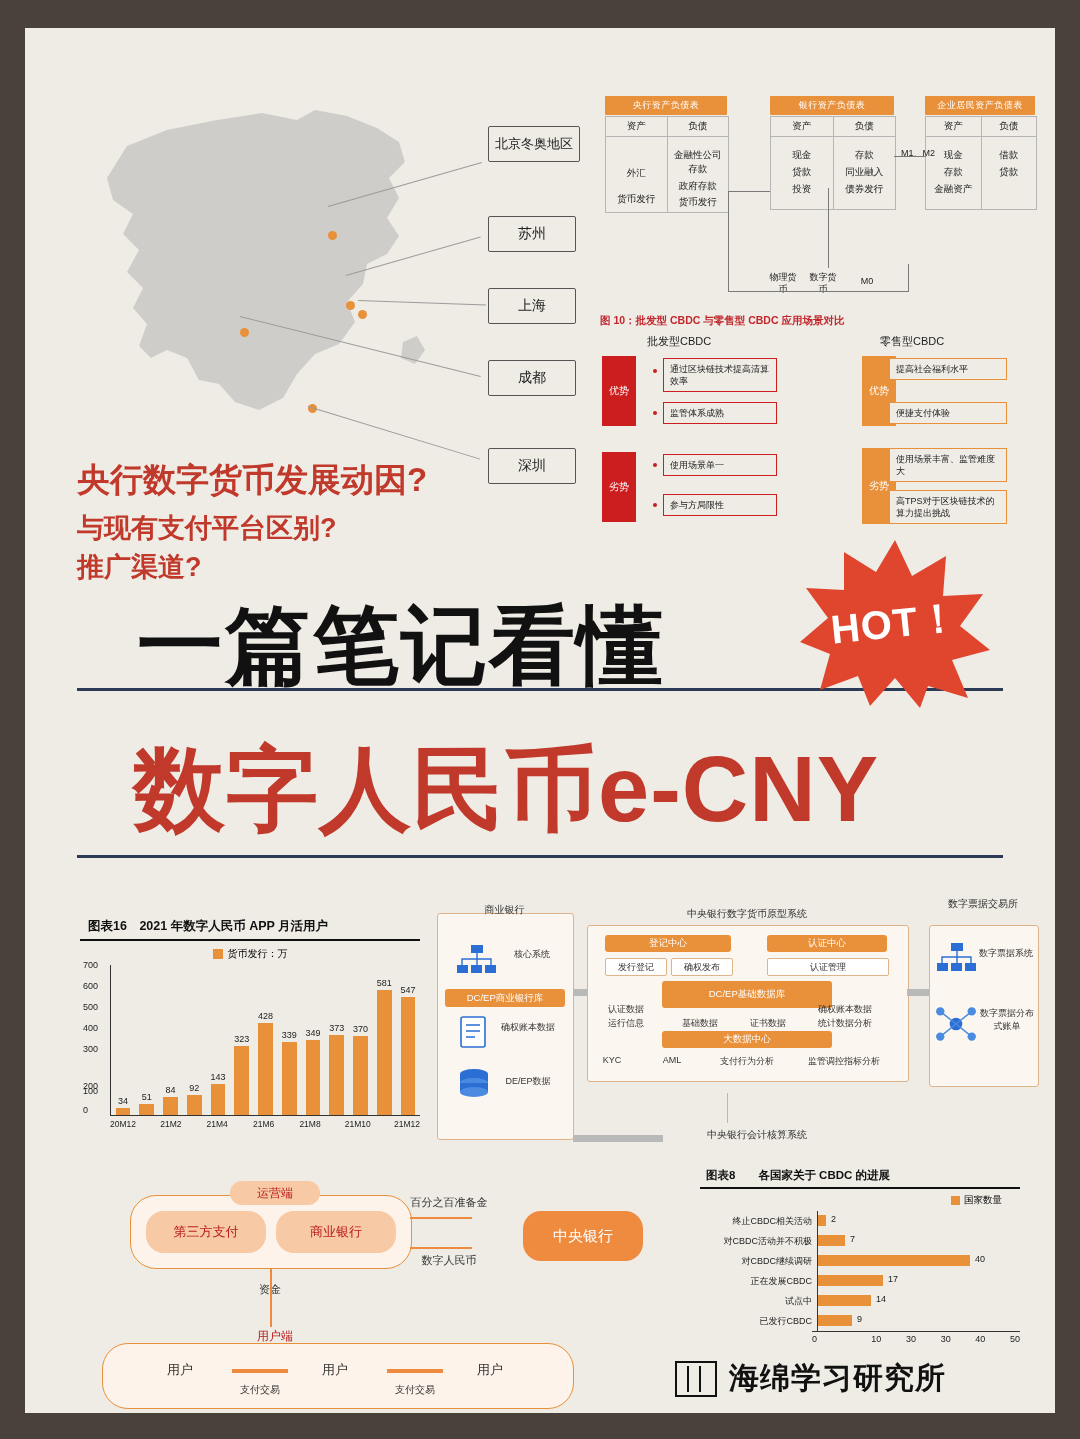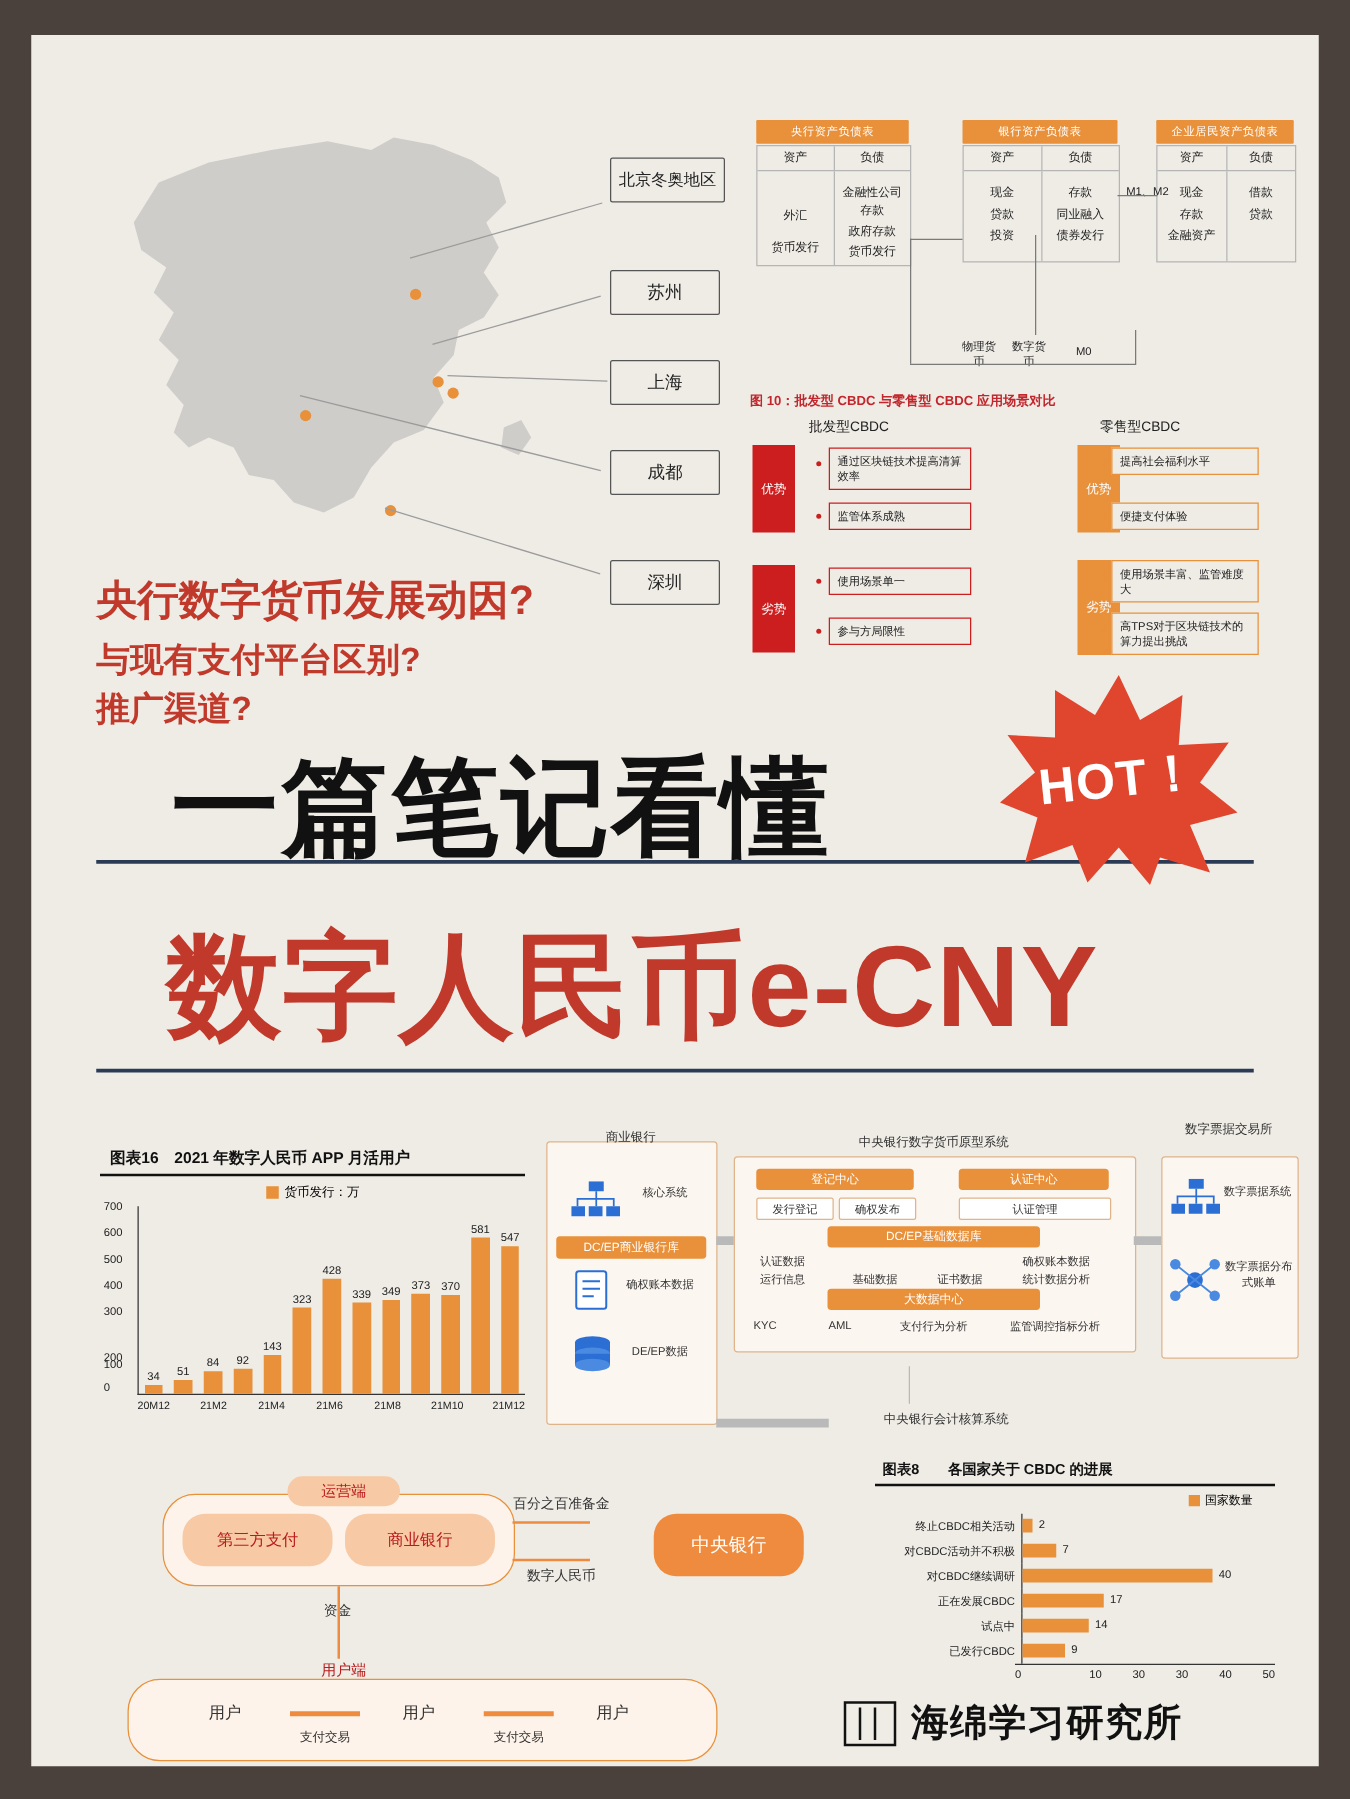--- a/index.html
+++ b/index.html
@@ -422,21 +422,21 @@
     </svg>
     <div class="ptxt" style="left:62px;top:172px;width:58px;">DE/EP数据</div>
 
     <div class="pbox" style="left:150px;top:22px;width:320px;height:155px;"></div>
     <div class="plabel" style="left:150px;top:4px;width:320px;">中央银行数字货币原型系统</div>
     <div class="ochip" style="left:168px;top:32px;width:126px;height:17px;">登记中心</div>
     <div class="wchip" style="left:168px;top:55px;width:60px;height:16px;">发行登记</div>
     <div class="wchip" style="left:234px;top:55px;width:60px;height:16px;">确权发布</div>
     <div class="ochip" style="left:330px;top:32px;width:120px;height:17px;">认证中心</div>
     <div class="wchip" style="left:330px;top:55px;width:120px;height:16px;">认证管理</div>
-    <div class="ochip" style="left:225px;top:78px;width:170px;height:17px;">DC/EP基础数据库</div>
+    <div class="ochip" style="left:225px;top:78px;width:170px;height:27px;">DC/EP基础数据库</div>
     <div class="ptxt" style="left:158px;top:100px;width:62px;">认证数据</div>
     <div class="ptxt" style="left:158px;top:114px;width:62px;">运行信息</div>
     <div class="ptxt" style="left:232px;top:114px;width:62px;">基础数据</div>
     <div class="ptxt" style="left:300px;top:114px;width:62px;">证书数据</div>
     <div class="ptxt" style="left:366px;top:100px;width:84px;">确权账本数据</div>
     <div class="ptxt" style="left:366px;top:114px;width:84px;">统计数据分析</div>
     <div class="ochip" style="left:225px;top:128px;width:170px;height:17px;">大数据中心</div>
     <div class="ptxt" style="left:155px;top:152px;width:40px;">KYC</div>
     <div class="ptxt" style="left:215px;top:152px;width:40px;">AML</div>
     <div class="ptxt" style="left:270px;top:152px;width:80px;">支付行为分析</div>

